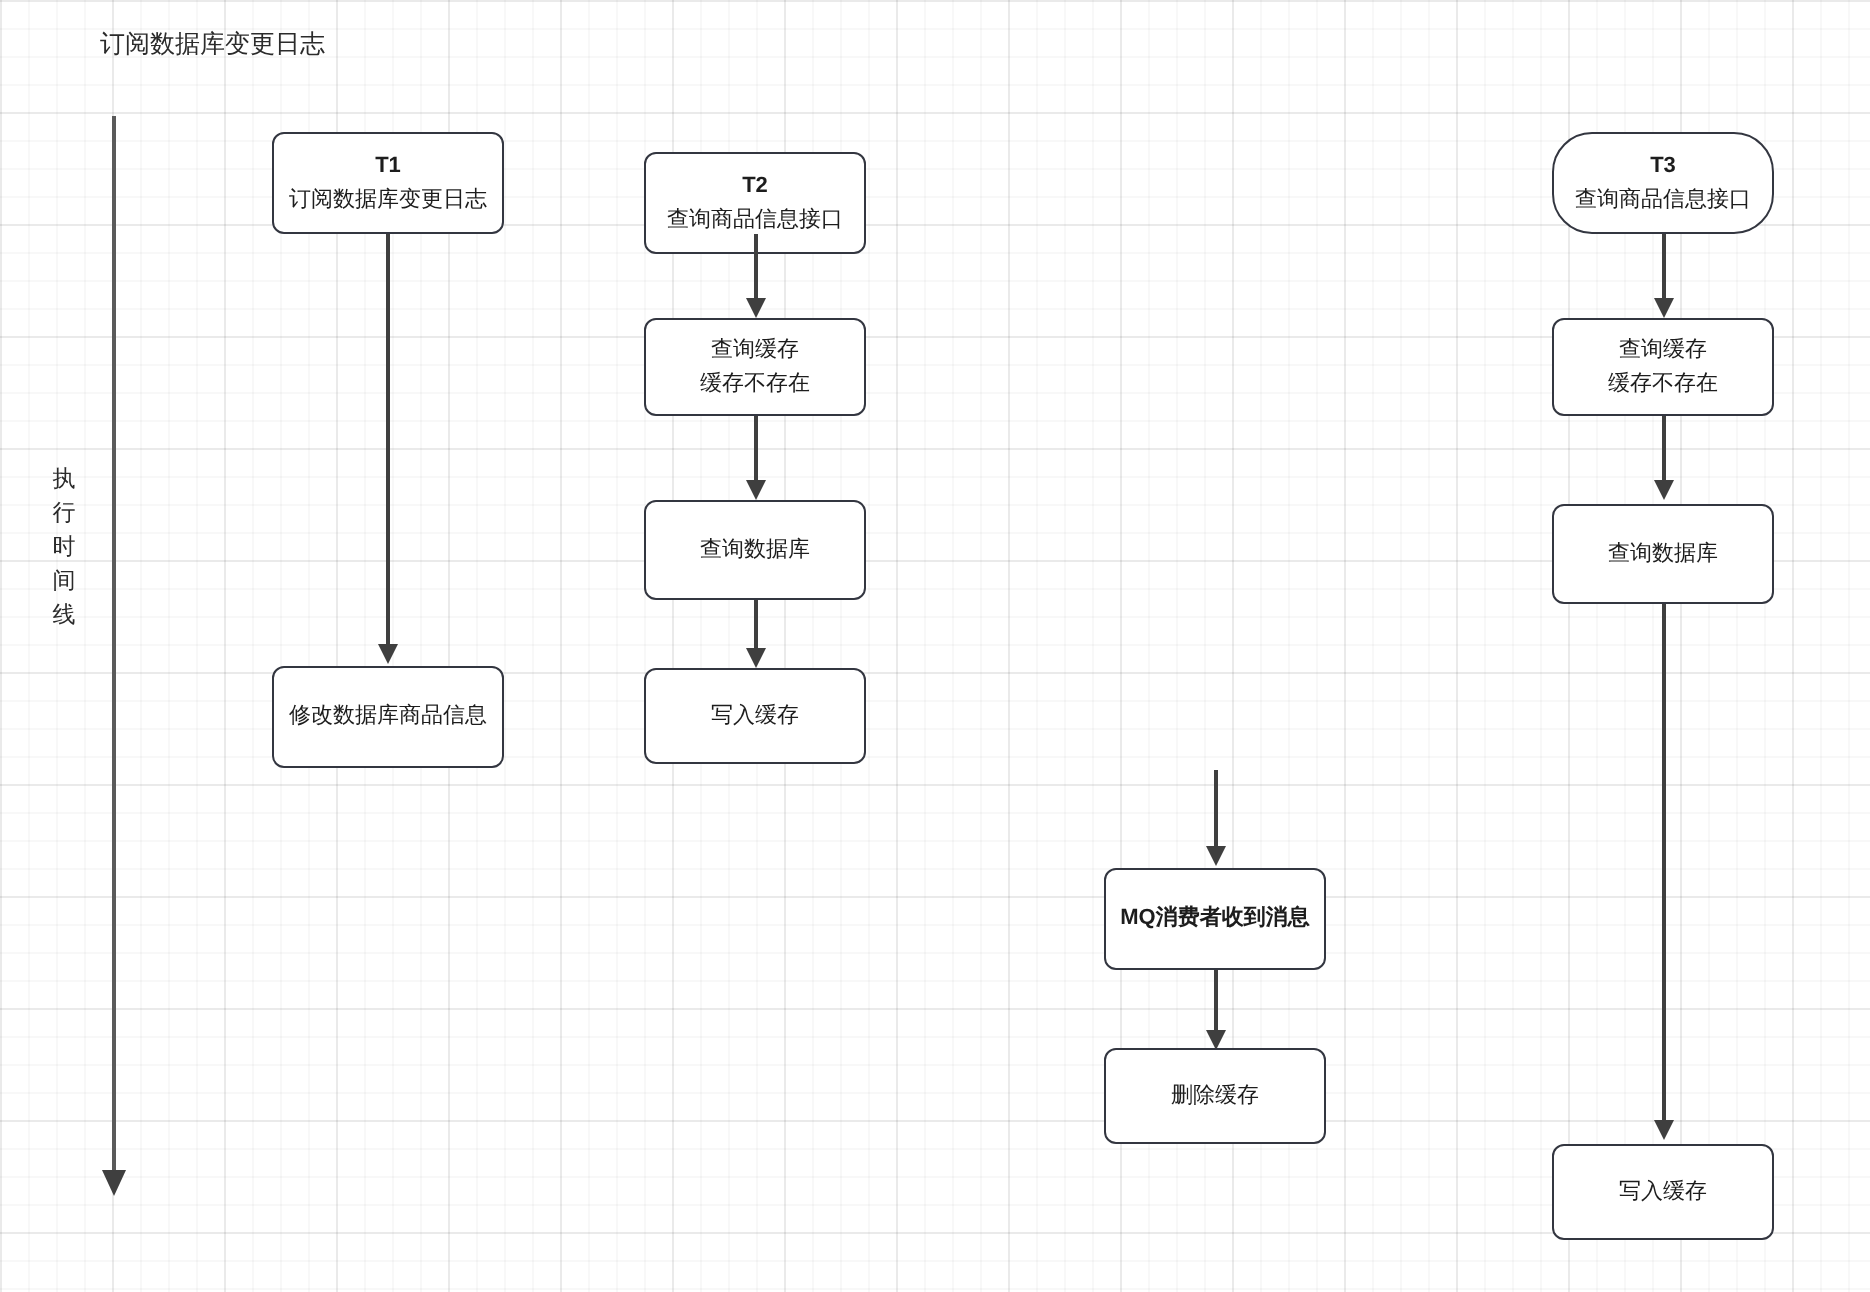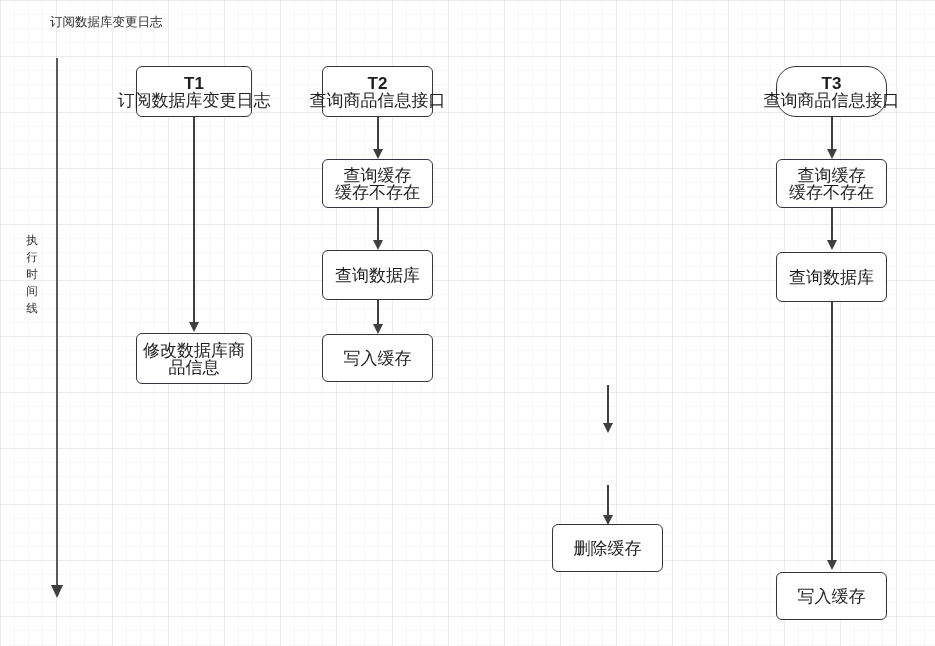--- a/index.html
+++ b/index.html
@@ -74,21 +74,21 @@
     box-sizing: border-box;
     background: #ffffff;
     border: 1.4px solid #333640;
     border-radius: 6px;
     display: flex;
     flex-direction: column;
     align-items: center;
     justify-content: center;
     text-align: center;
     color: #1d1d1d;
-    font-size: 17px;
+    font-size: 11px;
     line-height: 17px;
     padding: 2px 6px;
   }
   .node .ln { display: block; white-space: nowrap; }
   .node .ln.wrap { white-space: normal; }
   .node .ln.bold { font-weight: bold; }
 
   
   .conn {
     position: absolute;
@@ -124,21 +124,21 @@
   <div class="node" style="left:136px; top:66px; width:116px; height:51px;">
     <span class="ln bold">T1</span>
     <span class="ln">订阅数据库变更日志</span>
   </div>
   <div class="conn" style="left:193px; top:117px; height:207px;"></div>
   <div class="conn-arrow" style="left:188.7px; top:322px;"></div>
   <div class="node" style="left:136px; top:333px; width:116px; height:51px;justify-content:center;">
     <span class="ln wrap">修改数据库商品信息</span>
   </div>
 
-  <div class="node" style="left:322px; top:66px; width:111px; height:51px;">
+  <div class="node" style="left:322px; top:76px; width:111px; height:51px;">
     <span class="ln bold">T2</span>
     <span class="ln">查询商品信息接口</span>
   </div>
   <div class="conn" style="left:377px; top:117px; height:34px;"></div>
   <div class="conn-arrow" style="left:372.7px; top:149px;"></div>
 
   <div class="node" style="left:322px; top:159px; width:111px; height:49px;">
     <span class="ln">查询缓存</span>
     <span class="ln">缓存不存在</span>
   </div>
@@ -151,20 +151,23 @@
   <div class="conn" style="left:377px; top:300px; height:26px;"></div>
   <div class="conn-arrow" style="left:372.7px; top:324px;"></div>
 
   <div class="node" style="left:322px; top:334px; width:111px; height:48px;">
     <span class="ln">写入缓存</span>
   </div>
 
   <div class="conn" style="left:607px; top:385px; height:40px;"></div>
   <div class="conn-arrow" style="left:602.7px; top:423px;"></div>
 
+  <div class="node" style="left:552px; top:434px; width:111px; height:51px;">
+    <span class="ln wrap bold">MQ消费者收到消息</span>
+  </div>
   <div class="conn" style="left:607px; top:485px; height:32px;"></div>
   <div class="conn-arrow" style="left:602.7px; top:515px;"></div>
 
   <div class="node" style="left:552px; top:524px; width:111px; height:48px;font-family:Liberation Serif, serif;">
     <span class="ln">删除缓存</span>
   </div>
 
   <div class="node" style="left:776px; top:66px; width:111px; height:51px;border-radius:20px;">
     <span class="ln bold">T3</span>
     <span class="ln">查询商品信息接口</span>

